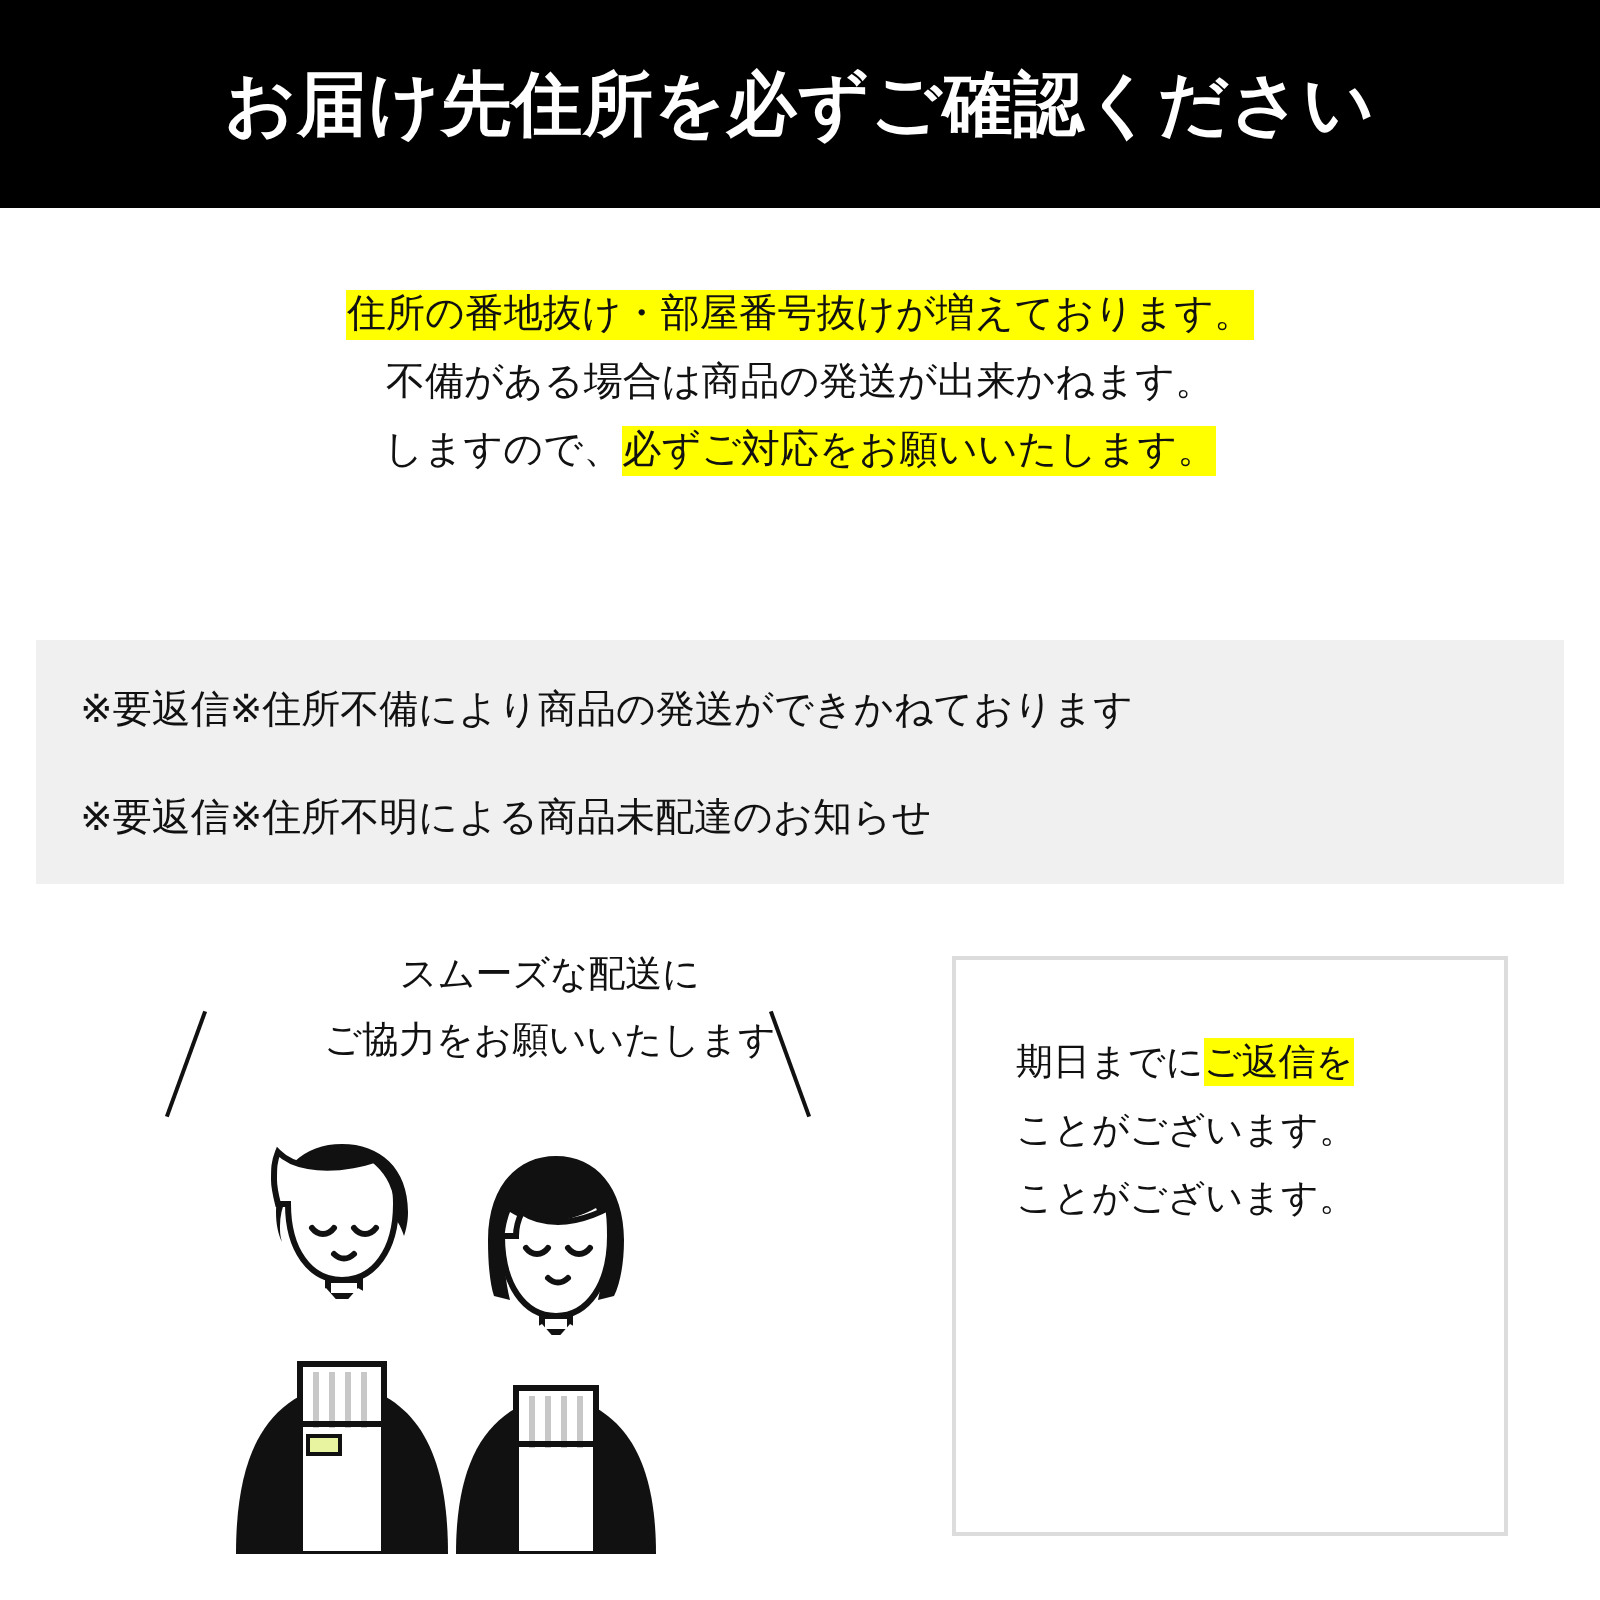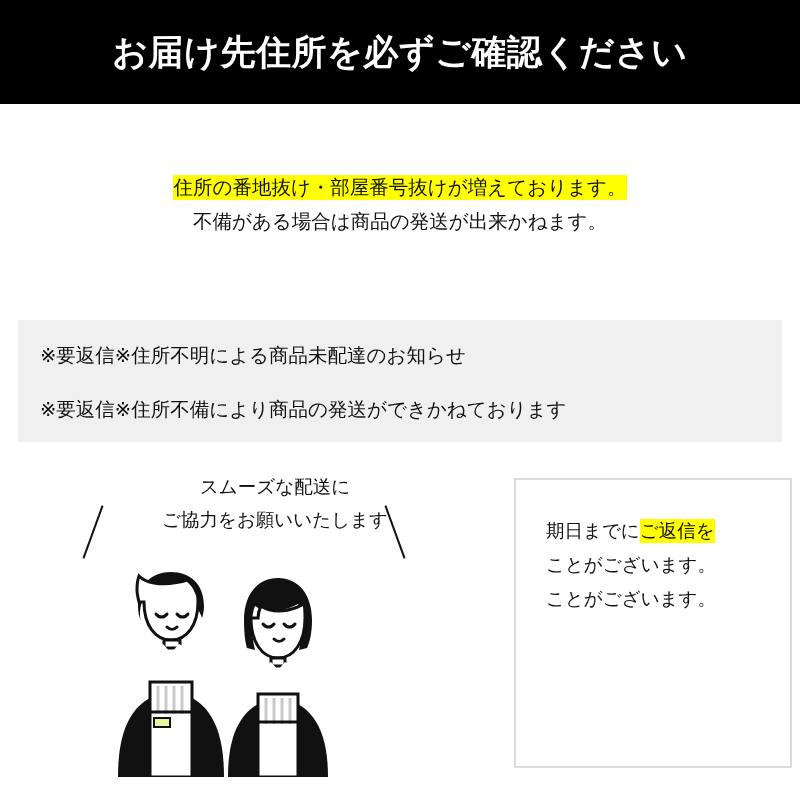--- a/index.html
+++ b/index.html
@@ -43,21 +43,20 @@
 
   
   .intro {
     position: absolute;
     left: 0;
     top: 140px;
     width: 800px;
     text-align: center;
     font-size: 19.5px;
     line-height: 34px;
-    margin-top: 30px;
   }
   .intro .line {
     display: block;
     white-space: nowrap;
   }
   .hl {
     background: #ffff00;
     padding: 1px 0 2px 0;
   }
 
@@ -127,21 +126,21 @@
     position: absolute;
     left: 96px;
     top: 92px;
     width: 280px;
     height: 215px;
   }
 
   
   .note-box {
     position: absolute;
-    left: 514px;
+    left: 476px;
     top: 478px;
     width: 278px;
     height: 290px;
     border: 2px solid #dcdcdc;
     box-sizing: border-box;
     padding: 34px 26px 0 30px;
     background: #ffffff;
   }
   .note-line {
     font-size: 18.5px;
@@ -159,25 +158,28 @@
     <div class="banner-title">お届け先住所を必ずご確認ください</div>
   </div>
 
   <div class="intro">
     <span class="line">
       <span class="hl">住所の番地抜け・部屋番号抜けが増えております。</span>
     </span>
     <span class="line">
       <span>不備がある場合は商品の発送が出来かねます。</span>
     </span>
+    <span class="line">
+      <span>しますので、</span><span class="hl">必ずご対応をお願いいたします。</span>
+    </span>
   </div>
 
   <div class="subject-box">
+    <div class="subject-line">※要返信※住所不備により商品の発送ができかねております</div>
     <div class="subject-line">※要返信※住所不明による商品未配達のお知らせ</div>
-    <div class="subject-line">※要返信※住所不備により商品の発送ができかねております</div>
   </div>
 
   <div class="lower-left">
     <div class="coop-msg">
       <span class="line">スムーズな配送に</span>
       <span class="line">ご協力をお願いいたします</span>
     </div>
     <div class="bracket left"></div>
     <div class="bracket right"></div>
 

